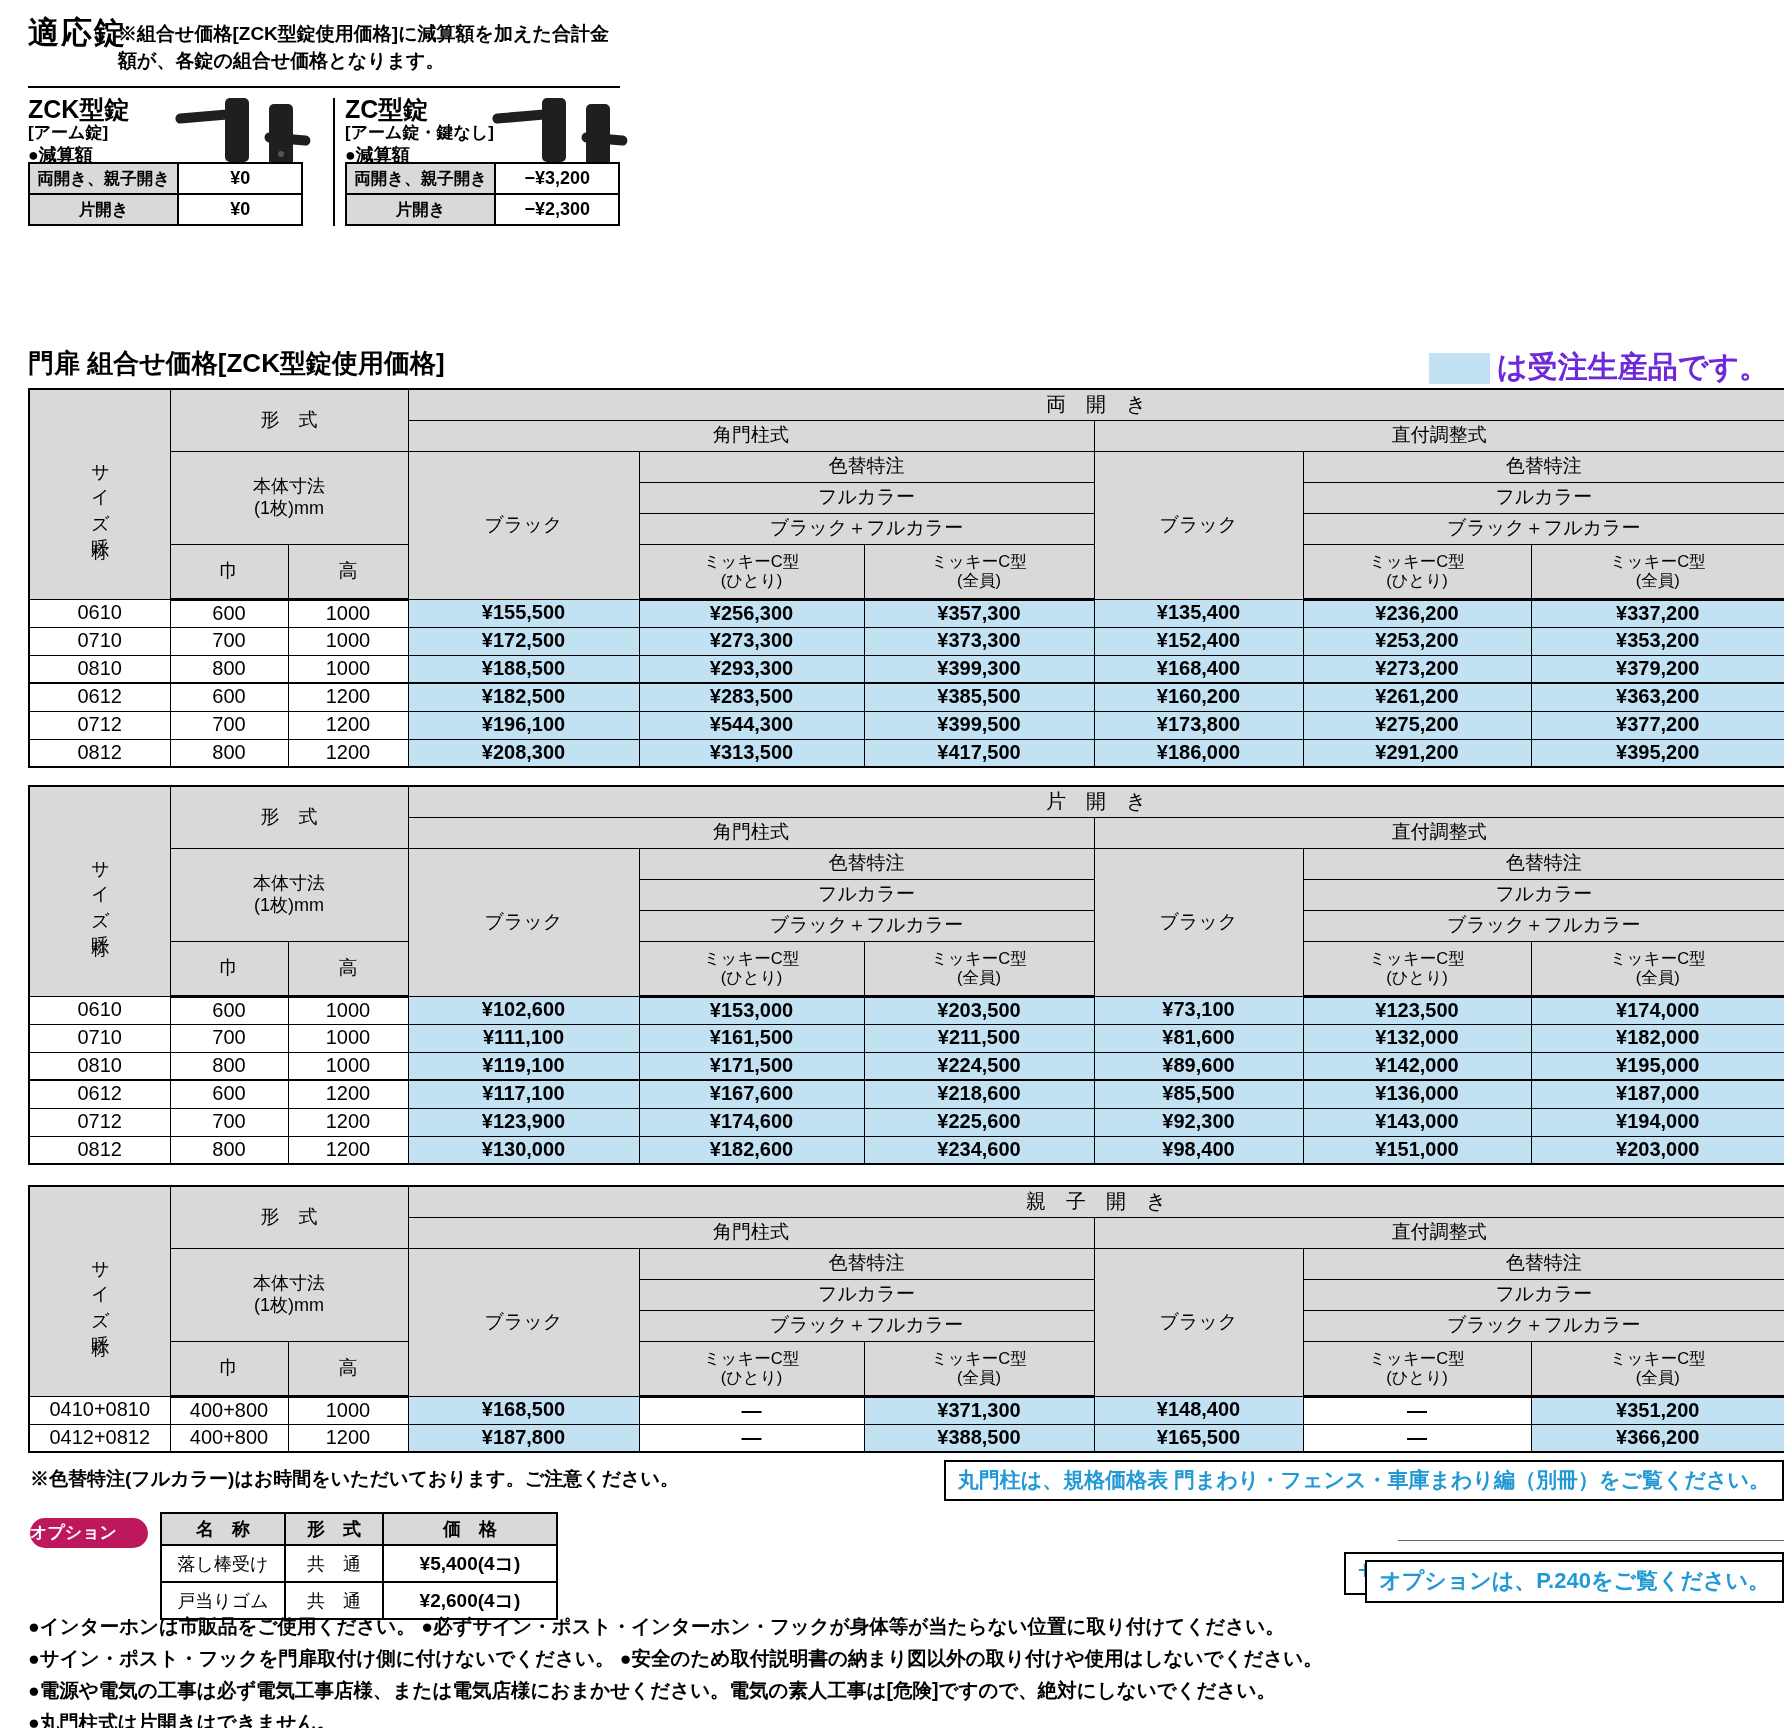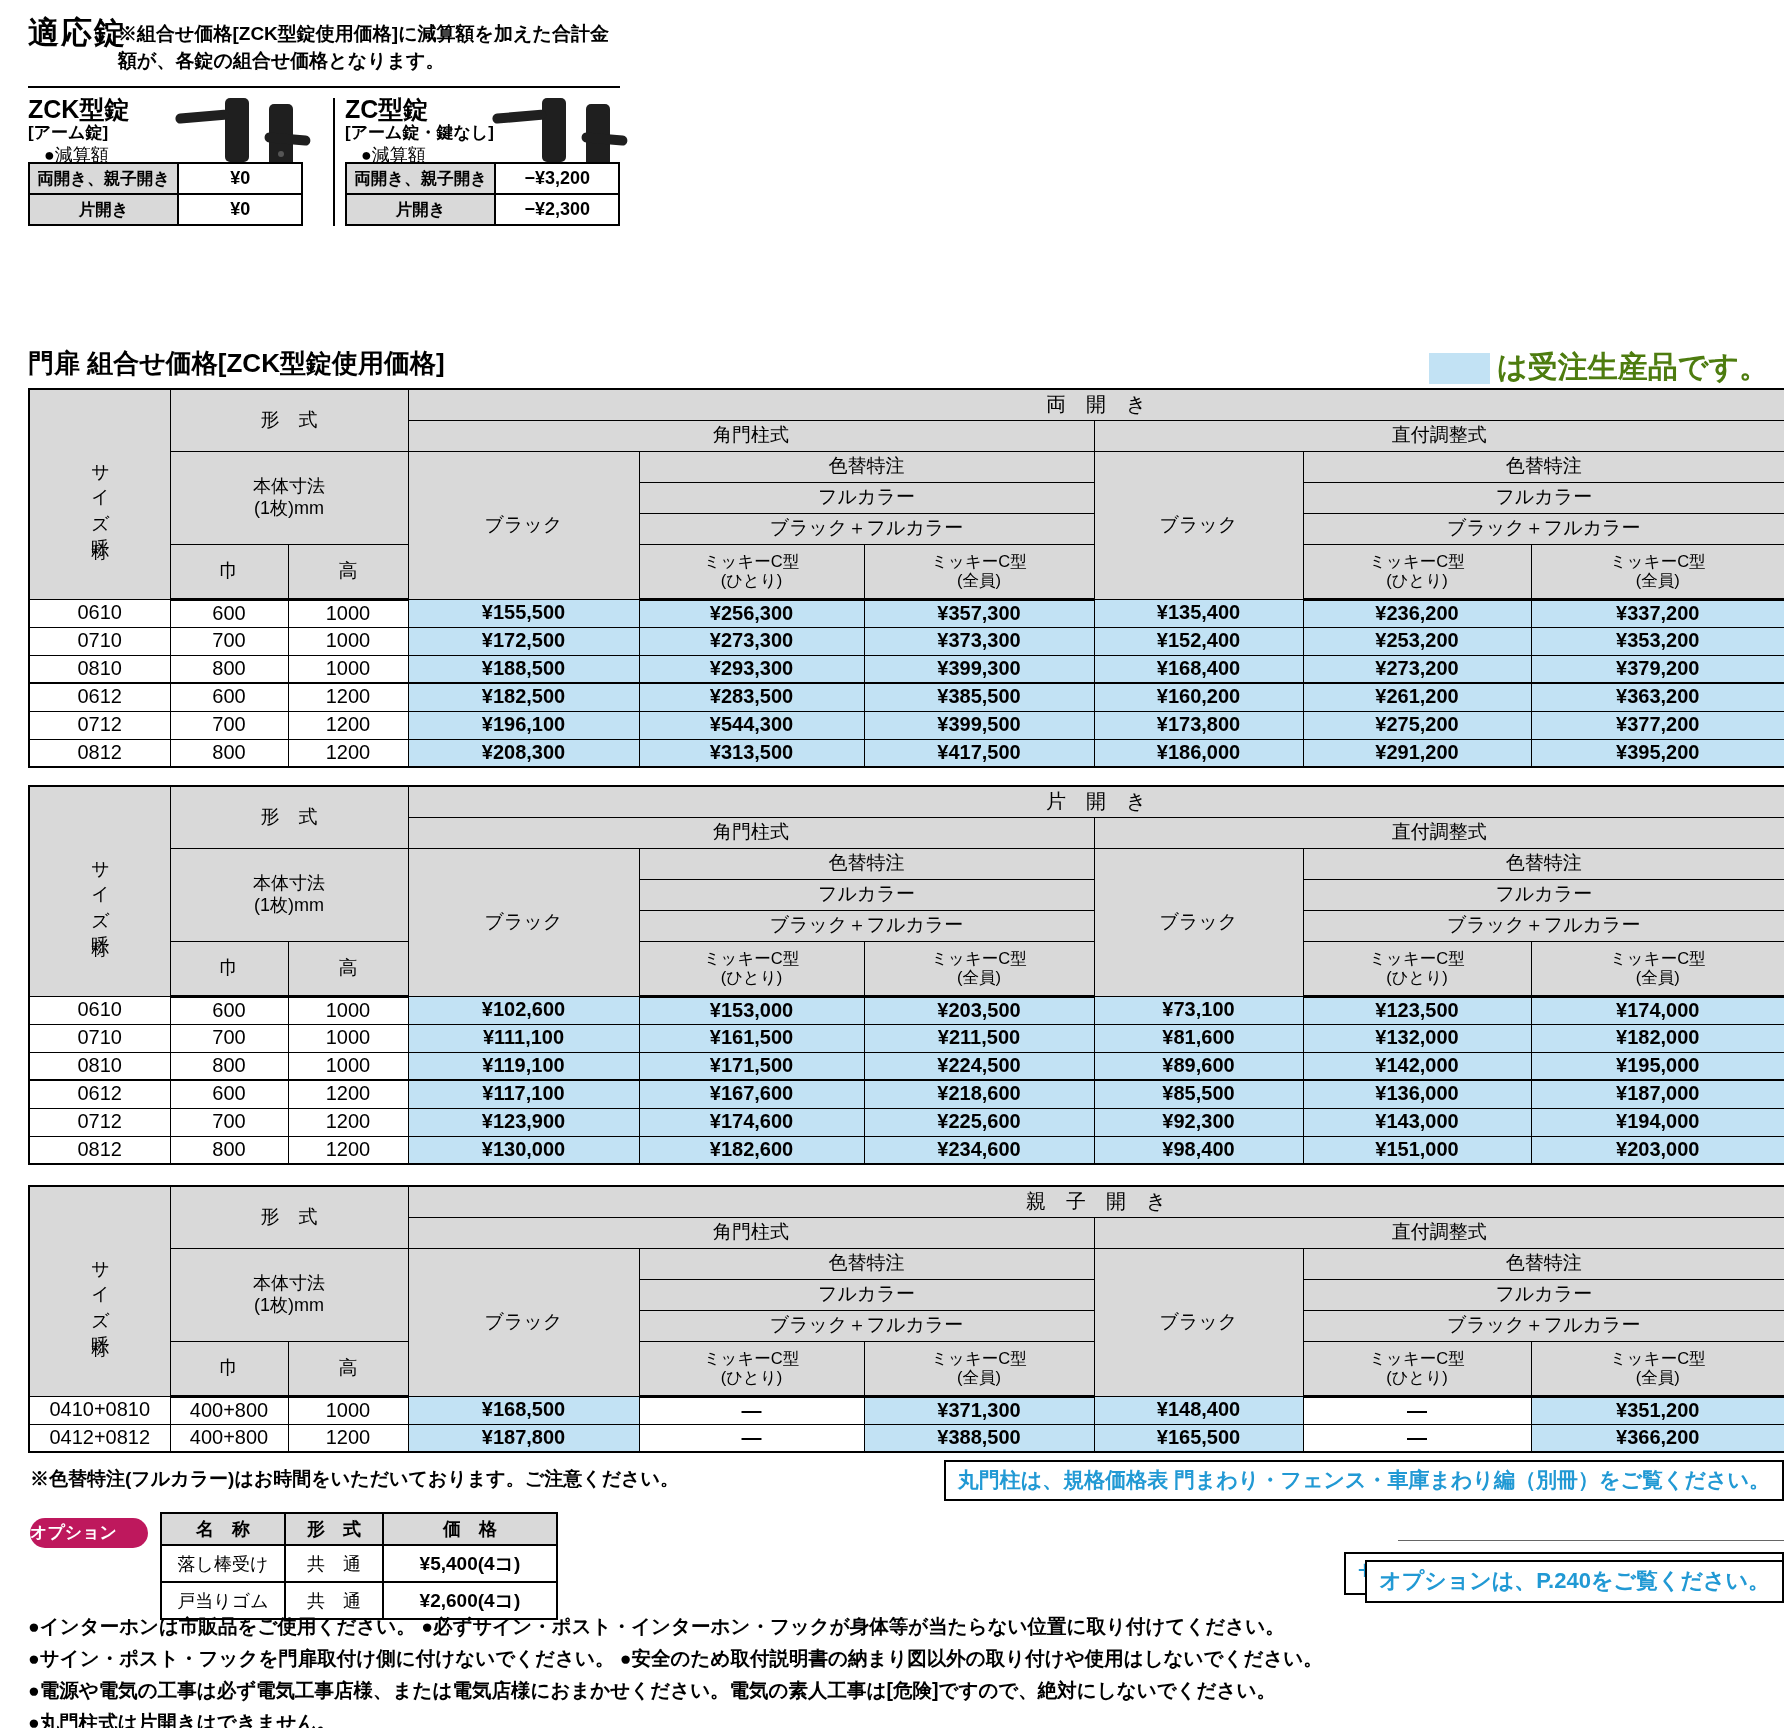--- a/index.html
+++ b/index.html
@@ -8,31 +8,31 @@
 
   
   .top-heading{position:absolute;left:28px;top:12px;font-size:31px;font-weight:bold;letter-spacing:2px;}
   .top-note{position:absolute;left:118px;top:20px;font-size:19px;line-height:27px;font-weight:bold;}
   .top-rule{position:absolute;left:28px;top:86px;width:592px;height:2px;background:#000;}
   .lock-divider{position:absolute;left:333px;top:98px;width:2px;height:128px;background:#000;}
 
   .lock-panel{position:absolute;top:96px;width:275px;height:132px;}
   .lock-name{font-size:25px;font-weight:bold;line-height:26px;}
   .lock-sub{font-size:17px;font-weight:bold;line-height:22px;}
-  .lock-ded{font-size:18px;font-weight:normal;line-height:22px;margin-left:16px;}
+  .lock-ded{font-size:18px;font-weight:bold;line-height:22px;}
   .lock-img{position:absolute;right:-10px;top:0;}
   .ded-table{position:absolute;left:0;top:66px;border-collapse:collapse;table-layout:fixed;}
   .ded-table td{border:2px solid #000;height:29px;text-align:center;vertical-align:middle;padding:0;}
   .ded-table td.dl{width:148px;background:#d9d9d9;font-size:16.5px;font-weight:bold;}
   .ded-table td.dv{width:122px;background:#fff;font-size:18px;font-weight:bold;}
 
   
   .section-title{position:absolute;left:28px;top:346px;font-size:26px;font-weight:bold;}
   .legend-swatch{position:absolute;left:1429px;top:353px;width:61px;height:31px;background:#c2e2f4;}
-  .legend-text{position:absolute;left:1497px;top:347px;font-size:30px;font-weight:bold;color:#4d7c0f;}
+  .legend-text{position:absolute;left:1497px;top:347px;font-size:30px;font-weight:bold;color:#6d28d9;}
 
   
   .price-table{position:absolute;left:28px;width:1756px;border-collapse:collapse;table-layout:fixed;
                border:2px solid #000;}
   .price-table td{border:1px solid #000;text-align:center;vertical-align:middle;padding:0;
                   background:#d9d9d9;font-size:19px;line-height:1.18;}
   .price-table td.group-title{font-size:20px;}
   .price-table td.mickey{font-size:16.5px;}
   .price-table td.vcell span{writing-mode:vertical-rl;letter-spacing:4px;font-size:18px;}
   .price-table td.dim{font-size:18px;}

